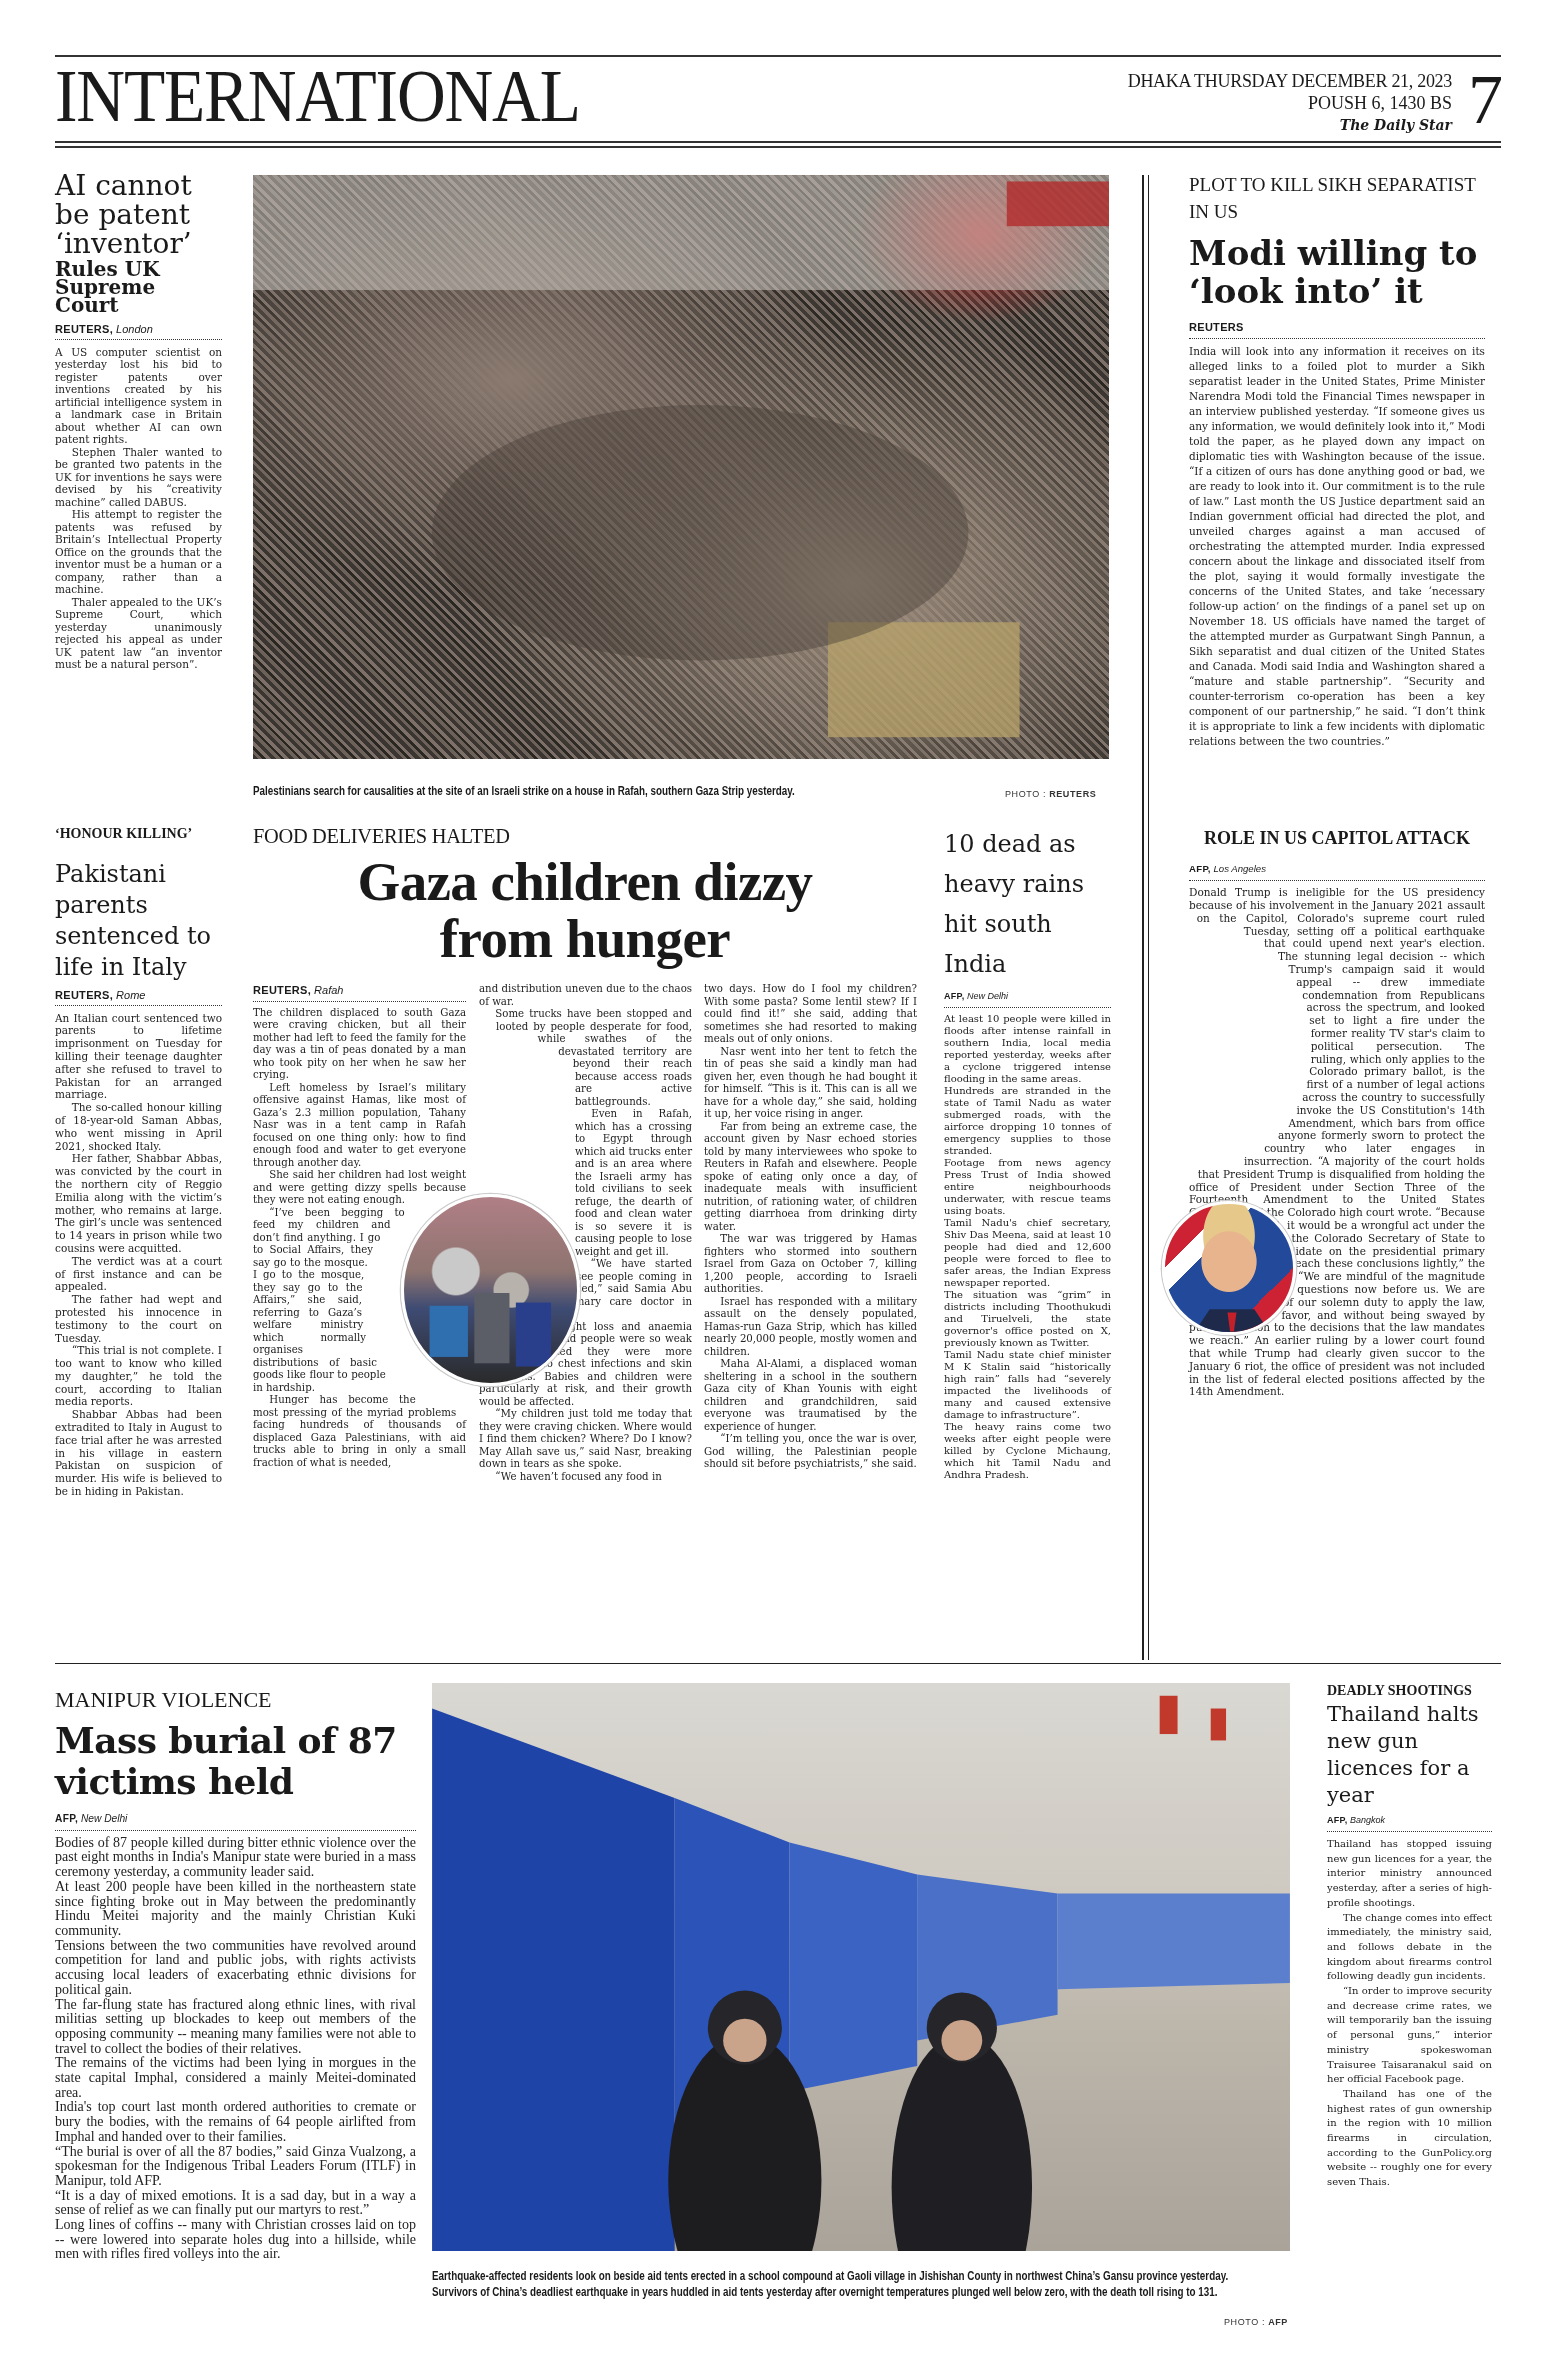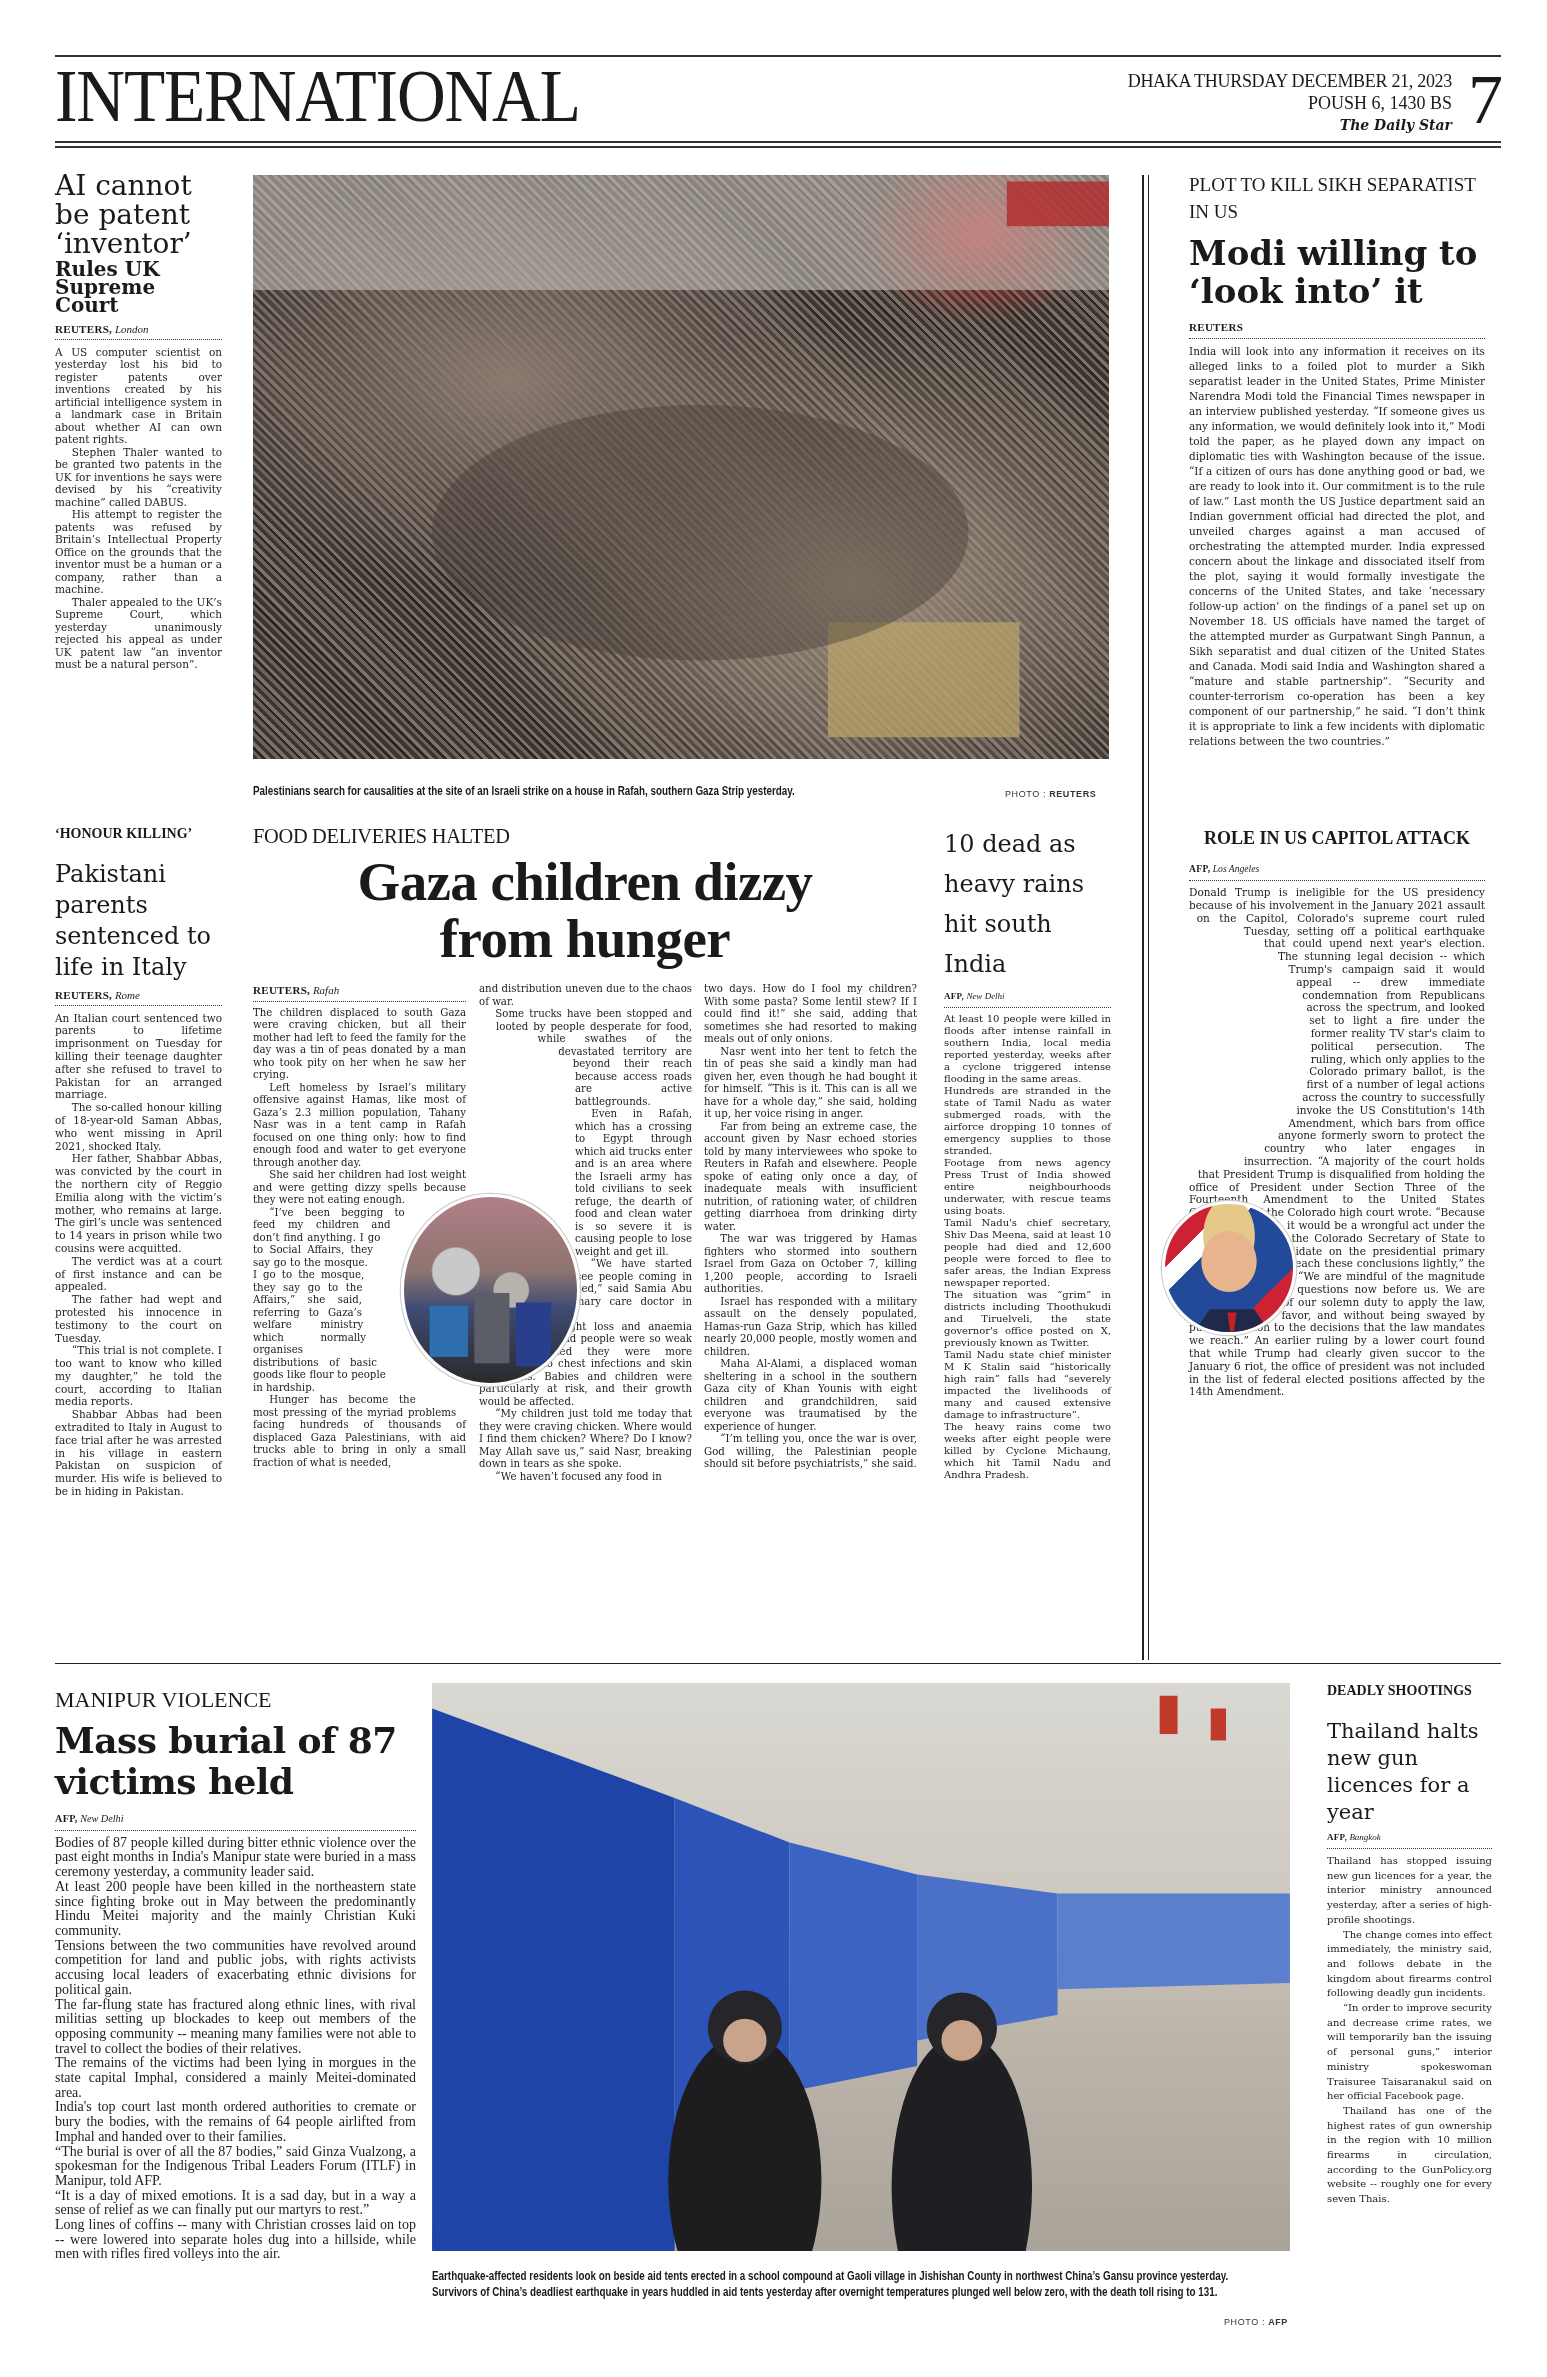--- a/index.html
+++ b/index.html
@@ -19,21 +19,21 @@
   .masthead-right .date { font-size: 18px; line-height: 22px; letter-spacing: -0.3px; }
   .masthead-right .bs { font-size: 18px; line-height: 22px; text-align: right; }
   .masthead-right .logo { font-family: "DejaVu Serif", serif; font-style: italic; font-weight: bold; font-size: 14px; line-height: 22px; }
   .page-num { position: absolute; right: 45px; top: 69px; font-family: "Liberation Serif", serif; font-size: 70px; line-height: 61px; }
 
   .kicker { font-family: "Liberation Serif", serif; text-transform: uppercase; color: #1a1a1a; }
   .kicker.bold { font-weight: bold; }
   .hl { font-family: "DejaVu Serif", serif; color: #1a1a1a; }
   .hl.bold { font-weight: bold; }
   .dek { font-family: "DejaVu Serif", serif; font-weight: bold; }
-  .byline { font-family: Liberation Serif, serif; font-size: 11px; line-height: 14px; }
+  .byline { font-family: Liberation Sans, sans-serif; font-size: 11px; line-height: 14px; }
   .byline b { font-weight: bold; letter-spacing: 0.3px; }
   .byline i { font-style: italic; font-weight: normal; }
   .dots { border-bottom: 1.3px dotted #333; height: 0; margin: 3.8px 0 5.1px; }
   .body { font-family: "DejaVu Serif", serif; font-size: 11.2px; line-height: 12.8px; text-align: justify; color: #222; }
   .body p { text-indent: 1.6em; }
   .body p.noind { text-indent: 0; }
   .body-sans { font-family: "Liberation Serif", serif; font-size: 14px; line-height: 14.7px; text-align: justify; color: #222; }
   .caption { font-family: "Liberation Sans", sans-serif; font-weight: bold; font-size: 12px; line-height: 16px; transform: scaleX(0.82); transform-origin: left top; color: #1a1a1a; }
   .credit { font-family: "Liberation Sans", sans-serif; font-size: 9px; letter-spacing: 0.6px; color: #333; }
   .credit b { font-weight: bold; }
@@ -241,21 +241,21 @@
     <circle cx="830" cy="560" r="32" fill="#c9a38a"></circle>
   </svg>
 </div>
 <div class="abs caption" style="left:432px;top:2268px;width:1009px;">Earthquake-affected residents look on beside aid tents erected in a school compound at Gaoli village in Jishishan County in northwest China’s Gansu province yesterday. Survivors of China’s deadliest earthquake in years huddled in aid tents yesterday after overnight temperatures plunged well below zero, with the death toll rising to 131.</div>
 <div class="abs credit" style="left:1224px;top:2317px;">
   <span>PHOTO :</span> <b>AFP</b>
 </div>
 
 <div class="abs" style="left:1327px;top:1683px;width:165px;">
   <div class="kicker bold" style="font-size:14px;line-height:15.3px;">DEADLY SHOOTINGS</div>
-  <div class="hl" style="font-size:21px;line-height:27px;margin-top:20px;">Thailand halts new gun licences for a year</div>
+  <div class="hl" style="font-size:21px;line-height:27px;margin-top:3px;">Thailand halts new gun licences for a year</div>
   <div class="byline" style="margin-top:3.8px;font-size:9px;"><b>AFP,</b> <i>Bangkok</i></div>
   <div class="dots"></div>
   <div class="body" style="font-size:10px;line-height:14.7px;">
     <p class="noind">Thailand has stopped issuing new gun licences for a year, the interior ministry announced yesterday, after a series of high-profile shootings.</p>
     <p>The change comes into effect immediately, the ministry said, and follows debate in the kingdom about firearms control following deadly gun incidents.</p>
     <p>“In order to improve security and decrease crime rates, we will temporarily ban the issuing of personal guns,” interior ministry spokeswoman Traisuree Taisaranakul said on her official Facebook page.</p>
     <p>Thailand has one of the highest rates of gun ownership in the region with 10 million firearms in circulation, according to the GunPolicy.org website -- roughly one for every seven Thais.</p>
   </div>
 </div>
 

